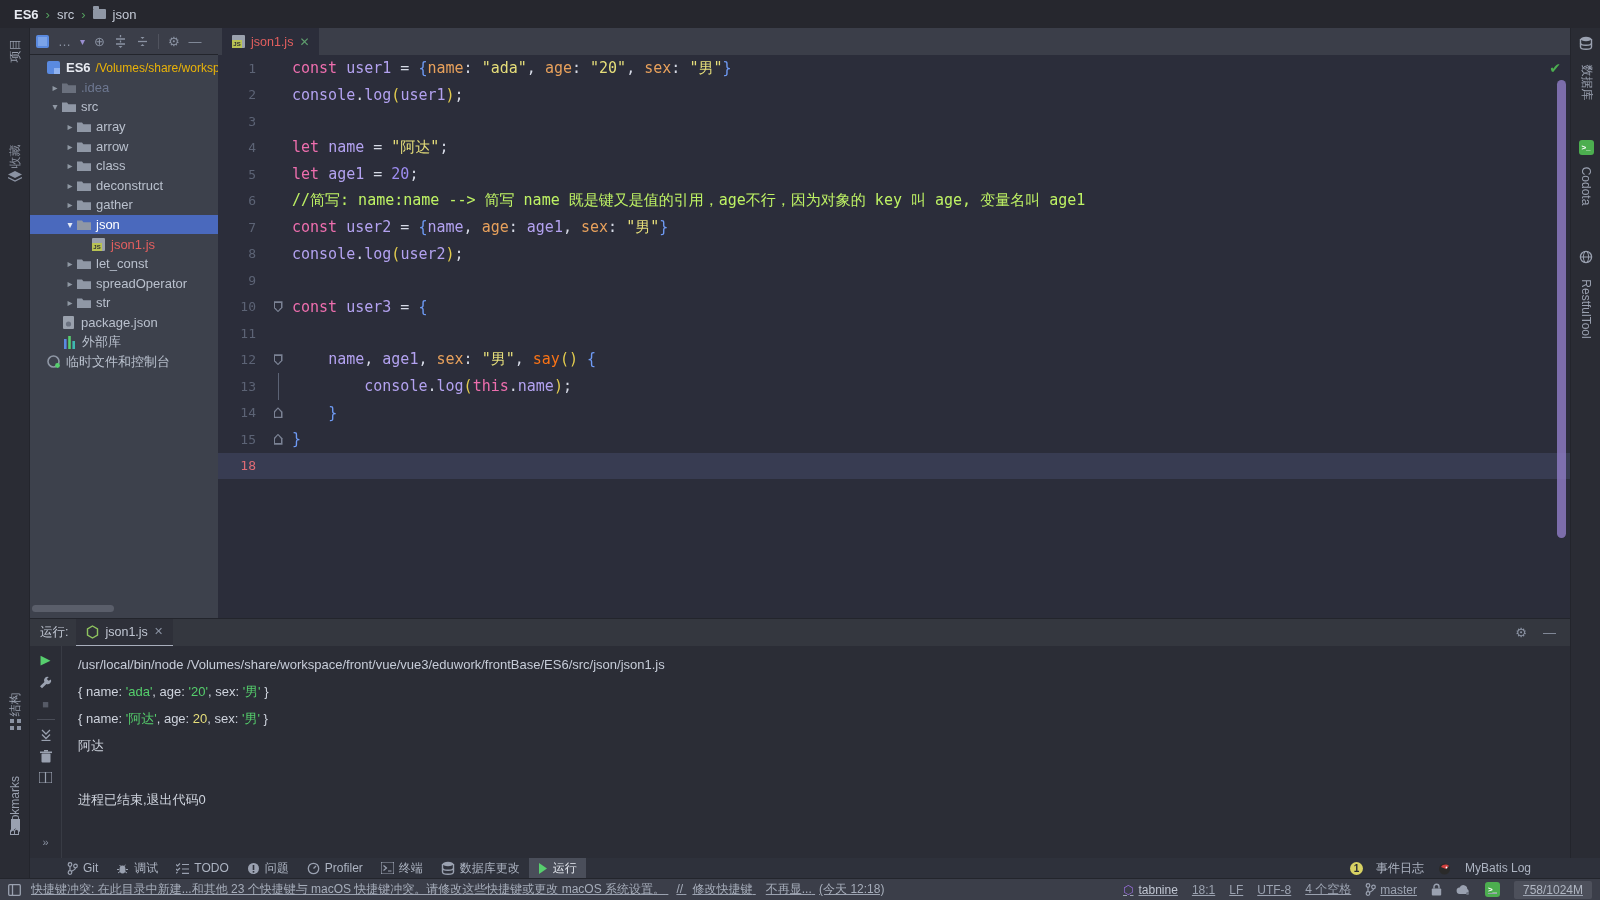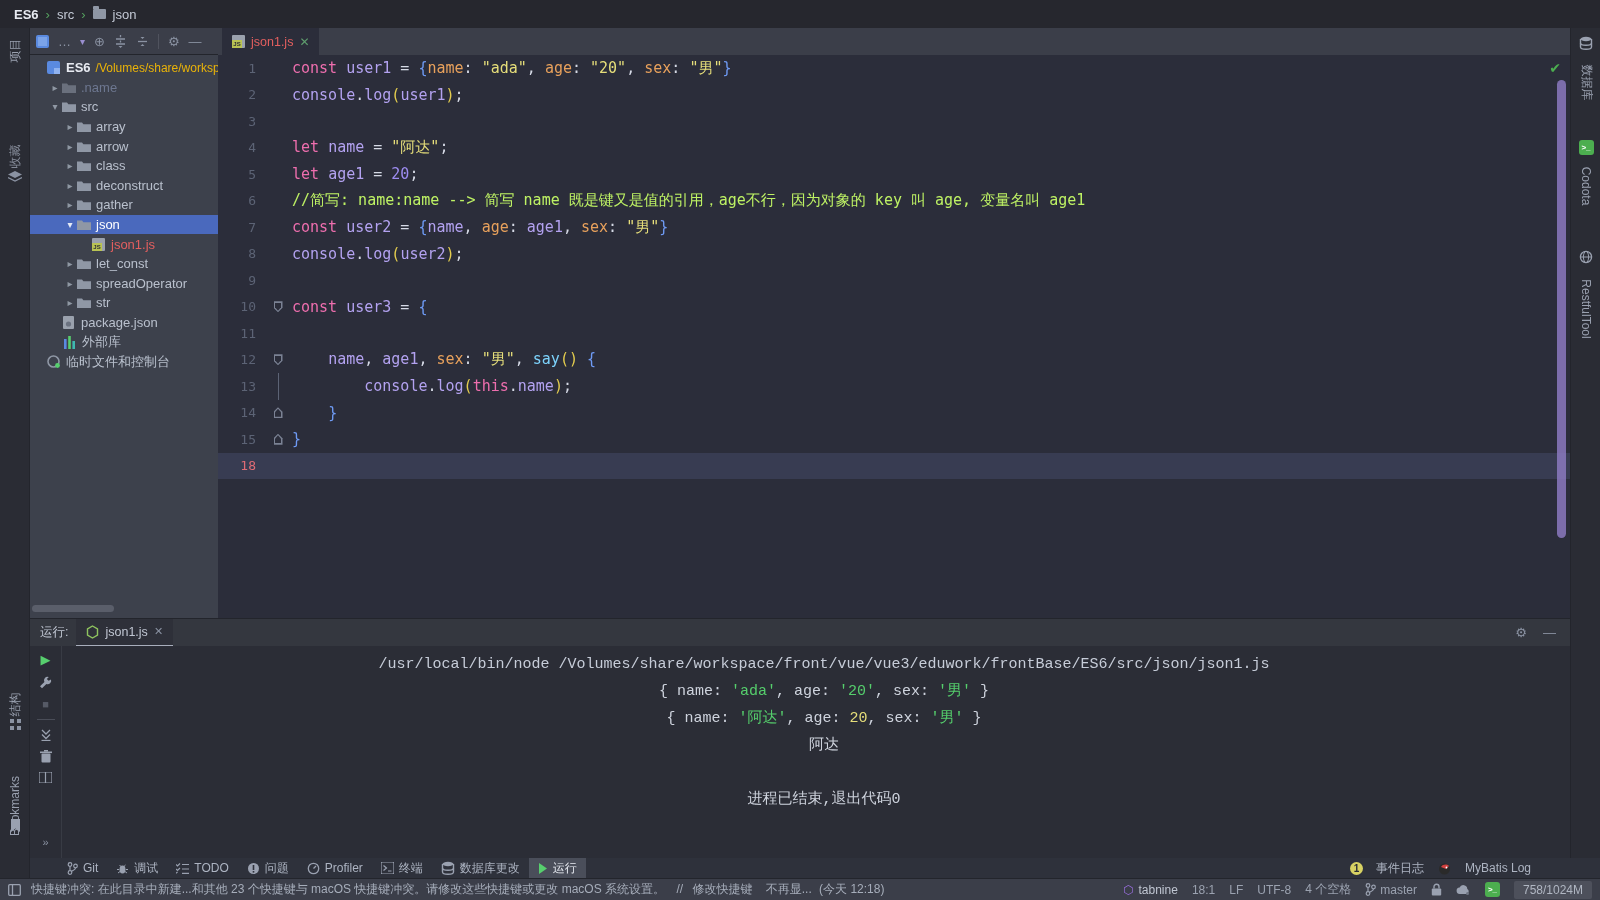--- a/index.html
+++ b/index.html
@@ -89,56 +89,56 @@
   .fold-s::after { content:""; position:absolute; inset:1.5px; background:#2b2d3a;
                    clip-path:polygon(0 0,100% 0,100% 56%,50% 100%,0 56%); }
   .fold-e { position:relative; width:9px; height:11px; }
   .fold-e::before { content:""; position:absolute; inset:0; background:#7b8294;
                     clip-path:polygon(0 42%,50% 0,100% 42%,100% 100%,0 100%); }
   .fold-e::after { content:""; position:absolute; inset:1.5px; background:#2b2d3a;
                    clip-path:polygon(0 44%,50% 0,100% 44%,100% 100%,0 100%); }
   .fold-line { width:1px; height:100%; background:#5c6375; }
   .tk-kw{color:#ee6eae} .tk-vr{color:#b3a2f0} .tk-pl{color:#d6dae6} .tk-pr{color:#e8a15c}
   .tk-st{color:#e6de7a} .tk-nu{color:#9d8cf0} .tk-br{color:#6f9bf5} .tk-pa{color:#e3cc4e}
-  .tk-cm{color:#bef264} .tk-fn{color:#7dd3fc}
+  .tk-cm{color:#bef264} .tk-fn{color:#f97316}
   #vscroll { position:absolute; right:4px; top:25px; width:9px; height:458px;
              background:#8b79c0; border-radius:5px; opacity:.85; }
   #insp-check { position:absolute; right:9px; top:5px; color:#4cae50; font-size:14px; font-weight:bold; }
 
   
   #runheader { left:30px; top:618px; width:1540px; height:28px; background:#34373f;
                border-top:1px solid #23252c; display:flex; align-items:center;
                color:#c0c6d2; font-size:12.5px; padding-left:10px; }
   #runheader .rtab { display:flex; align-items:center; gap:6px; height:28px; padding:0 10px;
                      margin-left:8px; background:#2e3039; border-bottom:2px solid #a8aebc; }
   #runheader .rclose { color:#8a92a2; font-size:11px; }
   #runheader .rh-right { margin-left:auto; margin-right:14px; display:flex; gap:16px;
                          color:#8a92a2; font-size:13px; }
   #runpanel { left:30px; top:646px; width:1540px; height:212px; background:#2b2d36; display:flex; }
   #runtools { width:32px; flex:none; border-right:1px solid #383b44; display:flex;
               flex-direction:column; align-items:center; padding-top:6px; gap:9px; color:#8a92a2; }
   #runtools .rt-sep { width:18px; height:1px; background:#4a4d58; }
-  #console { flex:1; padding:5px 0 0 16px; font-family:Liberation Mono, monospace;
-             font-size:15px; line-height:27px;text-align:center; }
+  #console { flex:1; padding:5px 0 0 16px; font-family:Liberation Sans, sans-serif;
+             font-size:13px; line-height:27px; }
   .ck-pl{color:#ced3dd} .ck-gr{color:#55ce6c} .ck-yl{color:#e6de7a} .ck-path{color:#c6ccd8}
 
   
   #bottombar { left:30px; top:858px; width:1570px; height:20px; background:#2e313b;
                display:flex; align-items:center; font-size:12px; color:#adb4c2;
                padding-left:28px; }
   .bb-item { display:flex; align-items:center; gap:5px; padding:0 9px; height:20px; }
   .bb-item.active { background:#4a4e5a; color:#e8ebf2;text-align:center; }
   #bb-right { margin-left:auto; display:flex; align-items:center; gap:4px; padding-right:60px; }
   .badge1 { width:13px; height:13px; border-radius:50%; background:#d8d263; color:#2b2d35;
             font-size:10px; font-weight:bold; display:flex; align-items:center; justify-content:center; }
 
   
   #statusbar { left:0; top:878px; width:1600px; height:22px; background:#3b3e49;
                border-top:1px solid #23252c; display:flex; align-items:center;
-               color:#9ba2b0; font-size:12px; padding:0 8px; }
+               color:#9ba2b0; font-size:12px; padding:0 8px;text-decoration:underline; }
   #statusbar .msg { margin-left:10px; color:#a6adba; white-space:nowrap; overflow:hidden; }
   #sb-right { margin-left:auto; display:flex; align-items:center; gap:14px; white-space:nowrap; }
   .memory { background:#4d505b; color:#b0b6c2; padding:2px 9px; border-radius:2px; }
   .hex { color:#9a6fe0; font-size:12px; }
   .termbadge { width:15px; height:15px; background:#4cae4f; border-radius:3px; color:#fff;
                font-size:8px; font-weight:bold; display:flex; align-items:center; justify-content:center; }
 </style>
 </head>
 <body>
 
@@ -324,21 +324,21 @@
           <span class="bold ">ES6</span>
           <span class="extra">/Volumes/share/worksp</span>
         </div>
         <div class="trow" style="padding-left: 19px;">
           <span class="chev">▸</span>
           <span class="ticon" style="opacity: 0.55;">
             <svg width="14" height="11" viewBox="0 0 14 11">
               <path d="M0 1.5h5l1.4 1.8H14V11H0z" fill="#8f97a5"></path>
             </svg>
           </span>
-          <span class="dim ">.name</span>
+          <span class="dim ">.idea</span>
         </div>
         <div class="trow" style="padding-left: 19px;">
           <span class="chev">▾</span>
           <span class="ticon">
             <svg width="14" height="11" viewBox="0 0 14 11">
               <path d="M0 1.5h5l1.4 1.8H14V11H0z" fill="#8f97a5"></path>
             </svg>
           </span>
           <span class="">src</span>
         </div>

